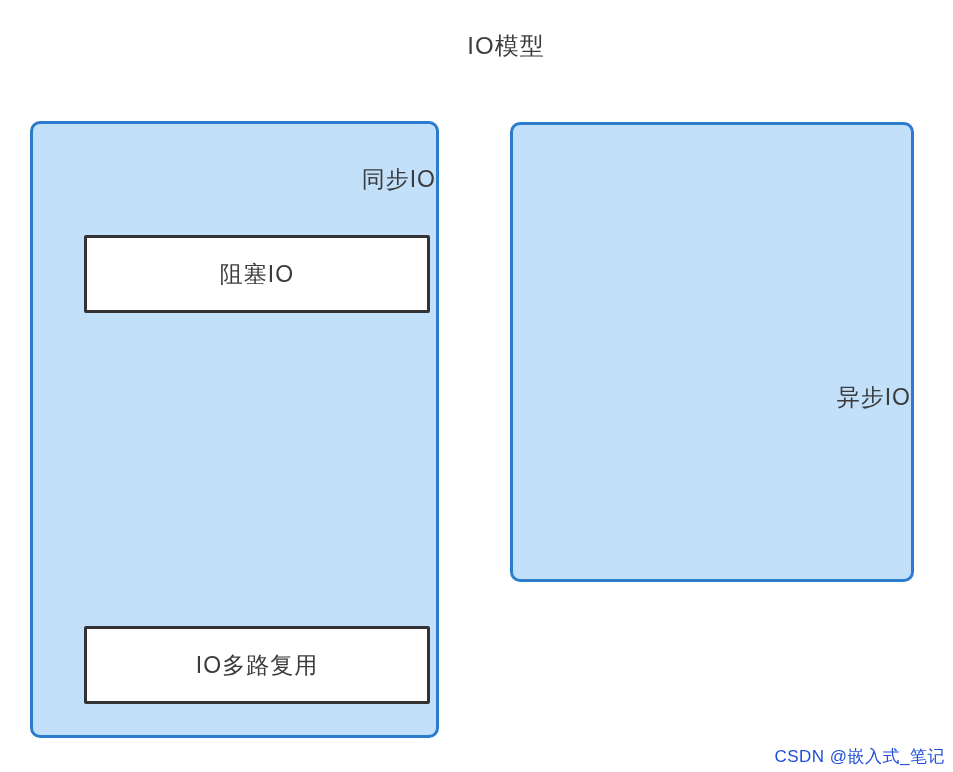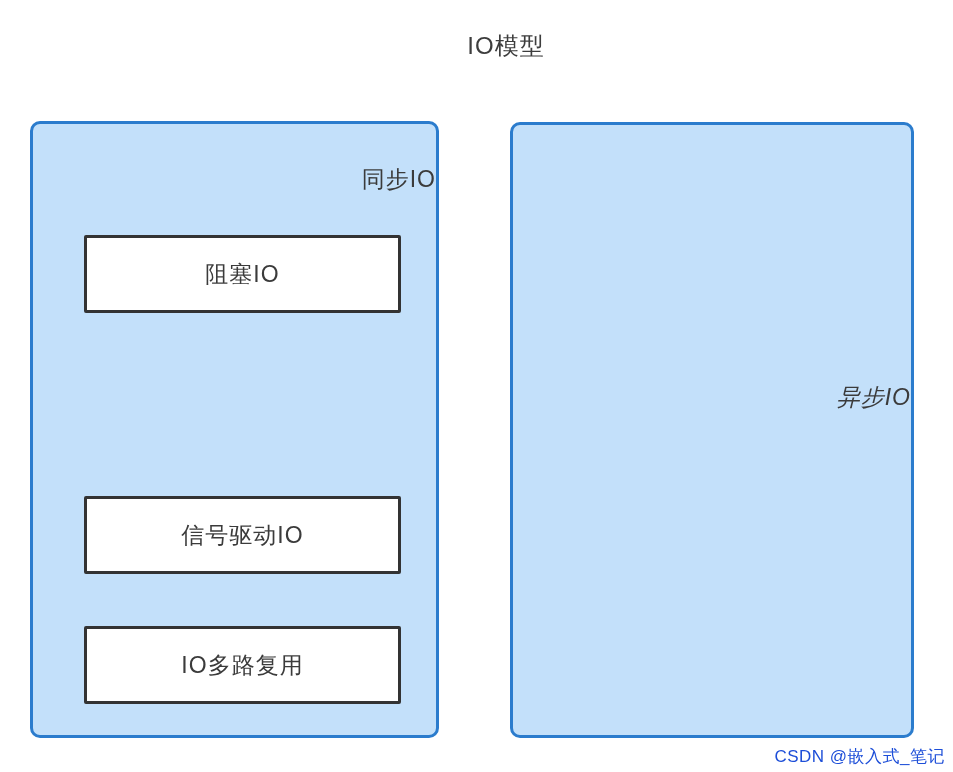--- a/index.html
+++ b/index.html
@@ -36,42 +36,41 @@
   .group-sync {
     left: 30px;
     top: 121px;
     width: 409px;
     height: 617px;
   }
   .group-async {
     left: 510px;
     top: 122px;
     width: 404px;
-    height: 616px;
-    font-style: italic;
+    height: 460px;
   }
   .group-label {
     position: absolute;
     left: 0;
     width: 100%;
     text-align: right;
     font-size: 23px;
     color: #3b3b3b;
     letter-spacing: 1px;
   }
   .group-sync .group-label {
     top: 40px;
   }
   .group-async .group-label {
     top: 257px;
   }
   .item-box {
     position: absolute;
     left: 51px;
-    width: 317px;
+    width: 346px;
     height: 78px;
     box-sizing: border-box;
     background: #ffffff;
     border: 3px solid #333333;
     border-radius: 2px;
     display: flex;
     align-items: center;
     justify-content: center;
     font-size: 23px;
     color: #3b3b3b;
@@ -94,21 +93,20 @@
 <body>
 
 <div class="diagram-title">IO模型</div>
 
 <div class="group-box group-sync">
   <div class="group-label">同步IO</div>
 
   <div class="item-box item-0">阻塞IO</div>
 
 
-  <div class="item-box item-2">信号驱动IO</div>
 
   <div class="item-box item-3">IO多路复用</div>
 </div>
 
 <div class="group-box group-async">
   <div class="group-label">异步IO</div>
 </div>
 
 <div class="watermark">CSDN @嵌入式_笔记</div>
 

